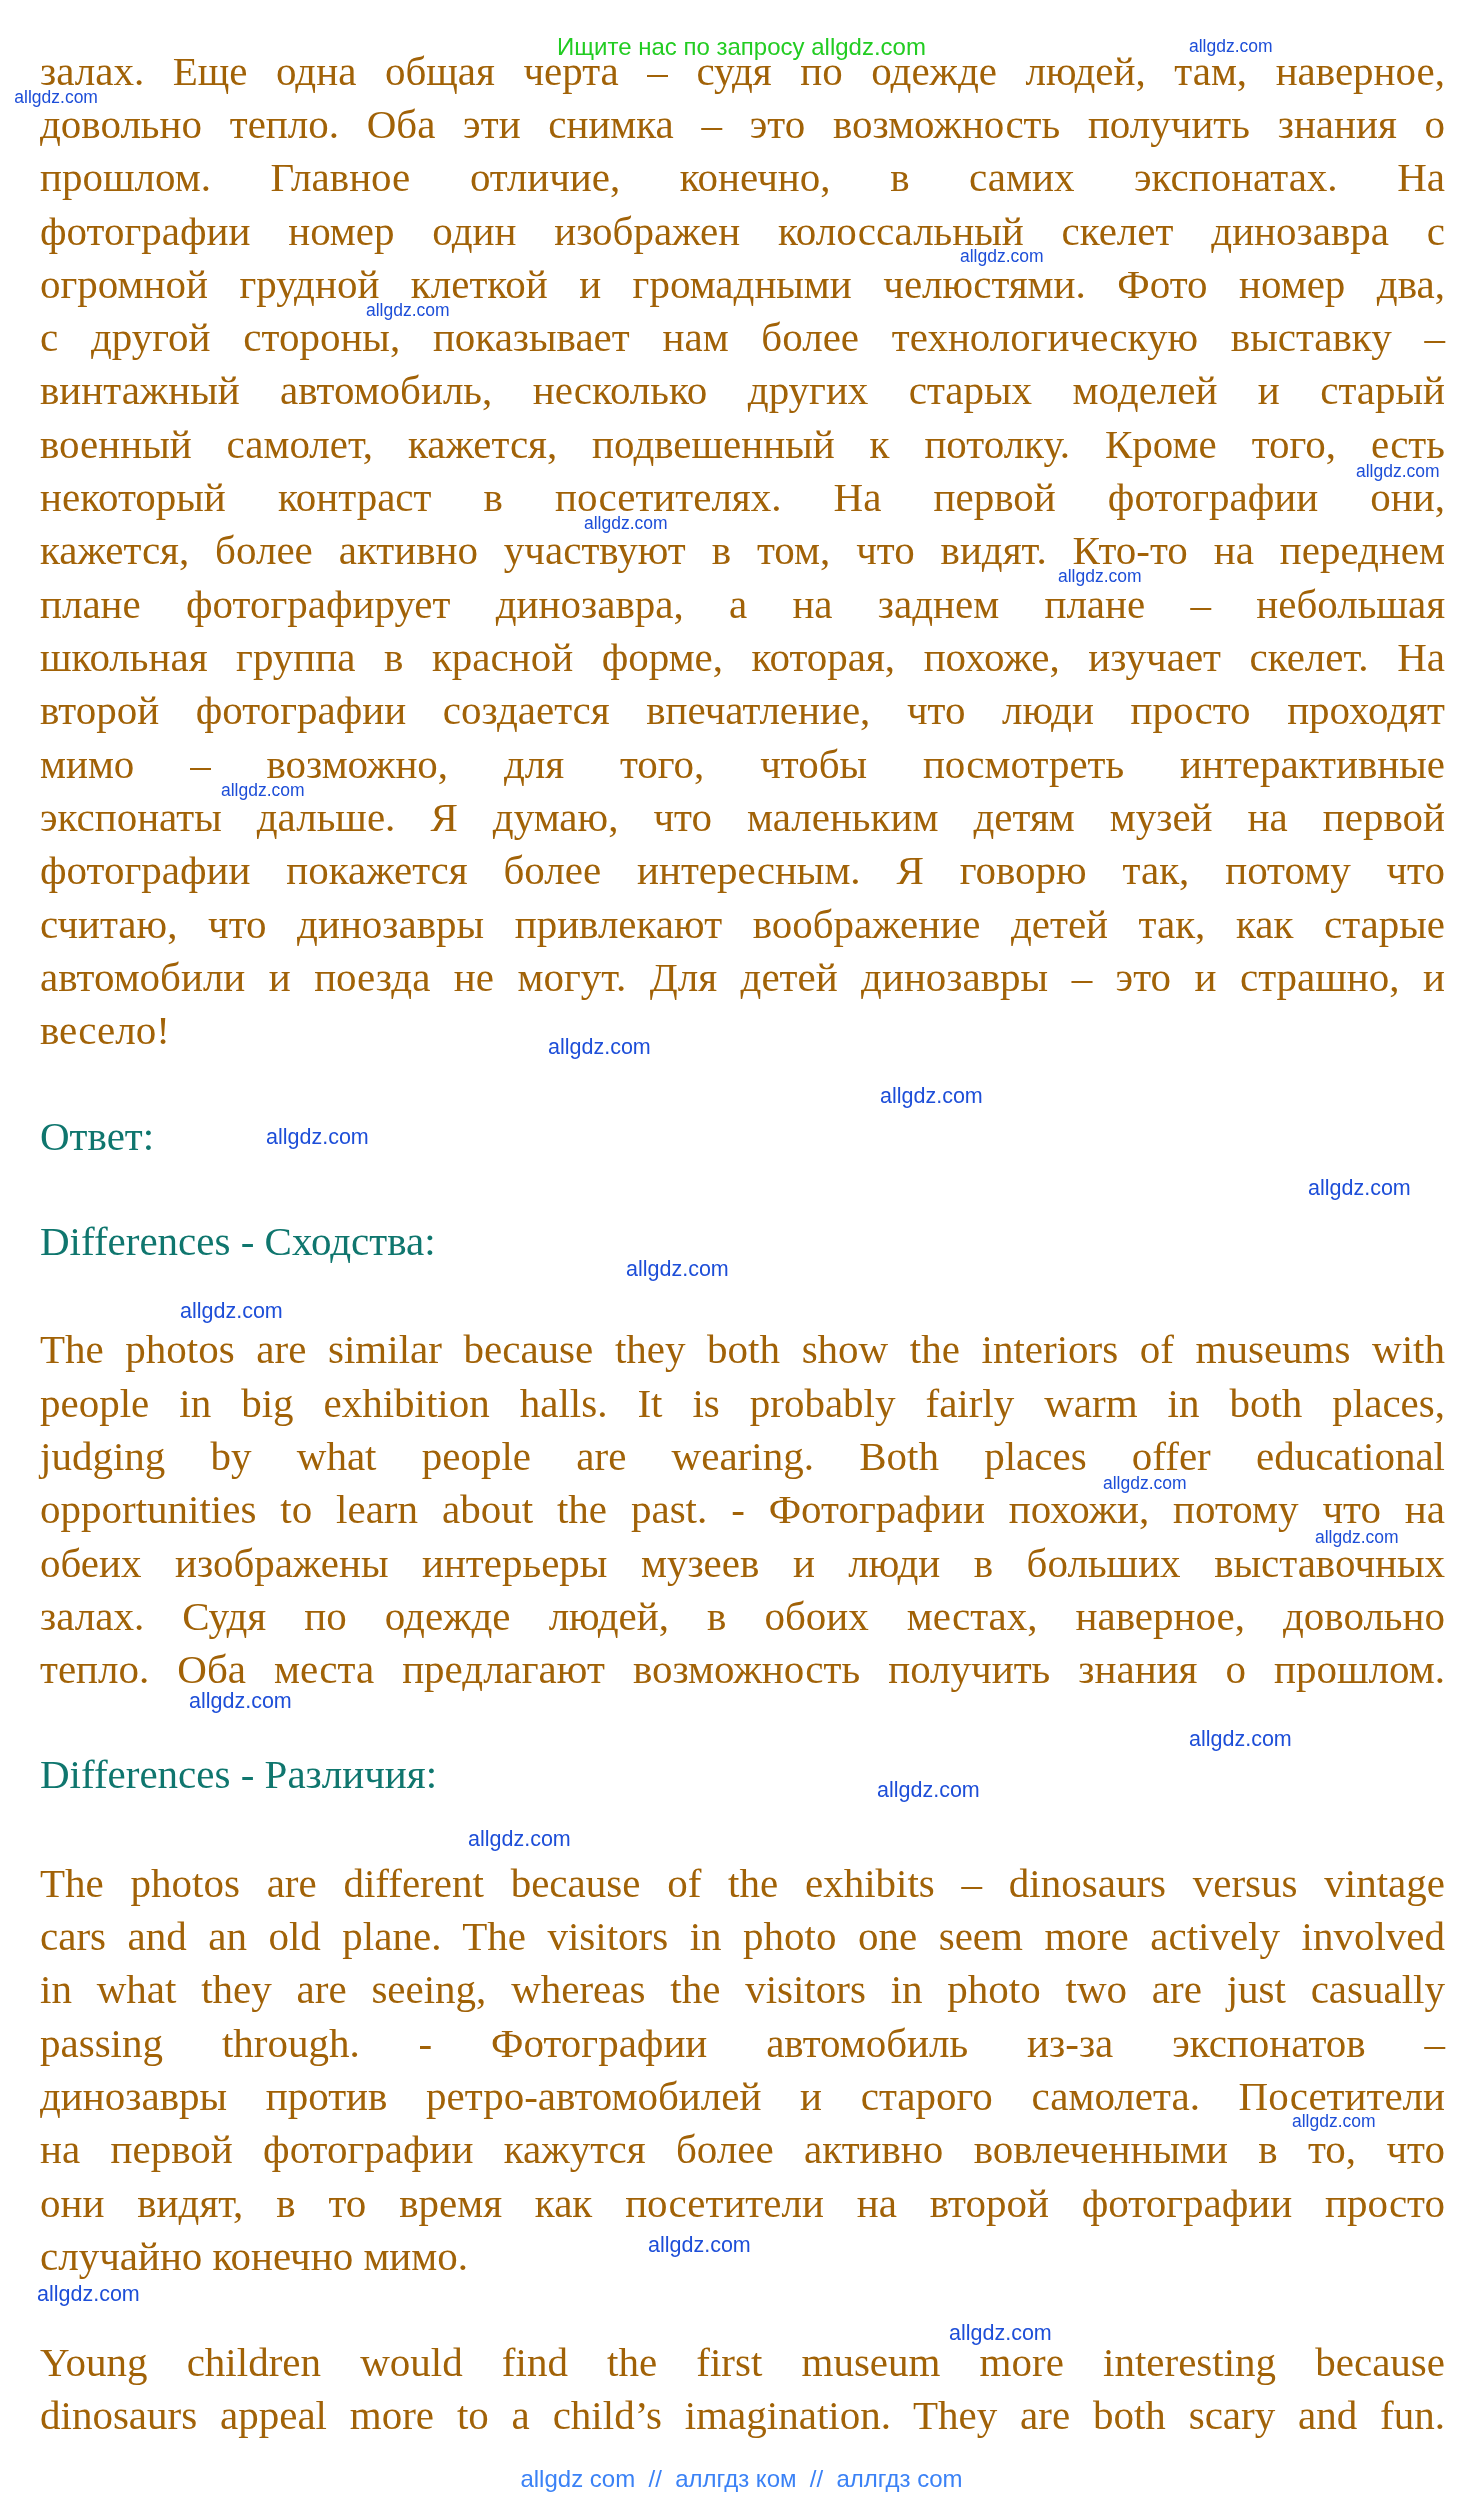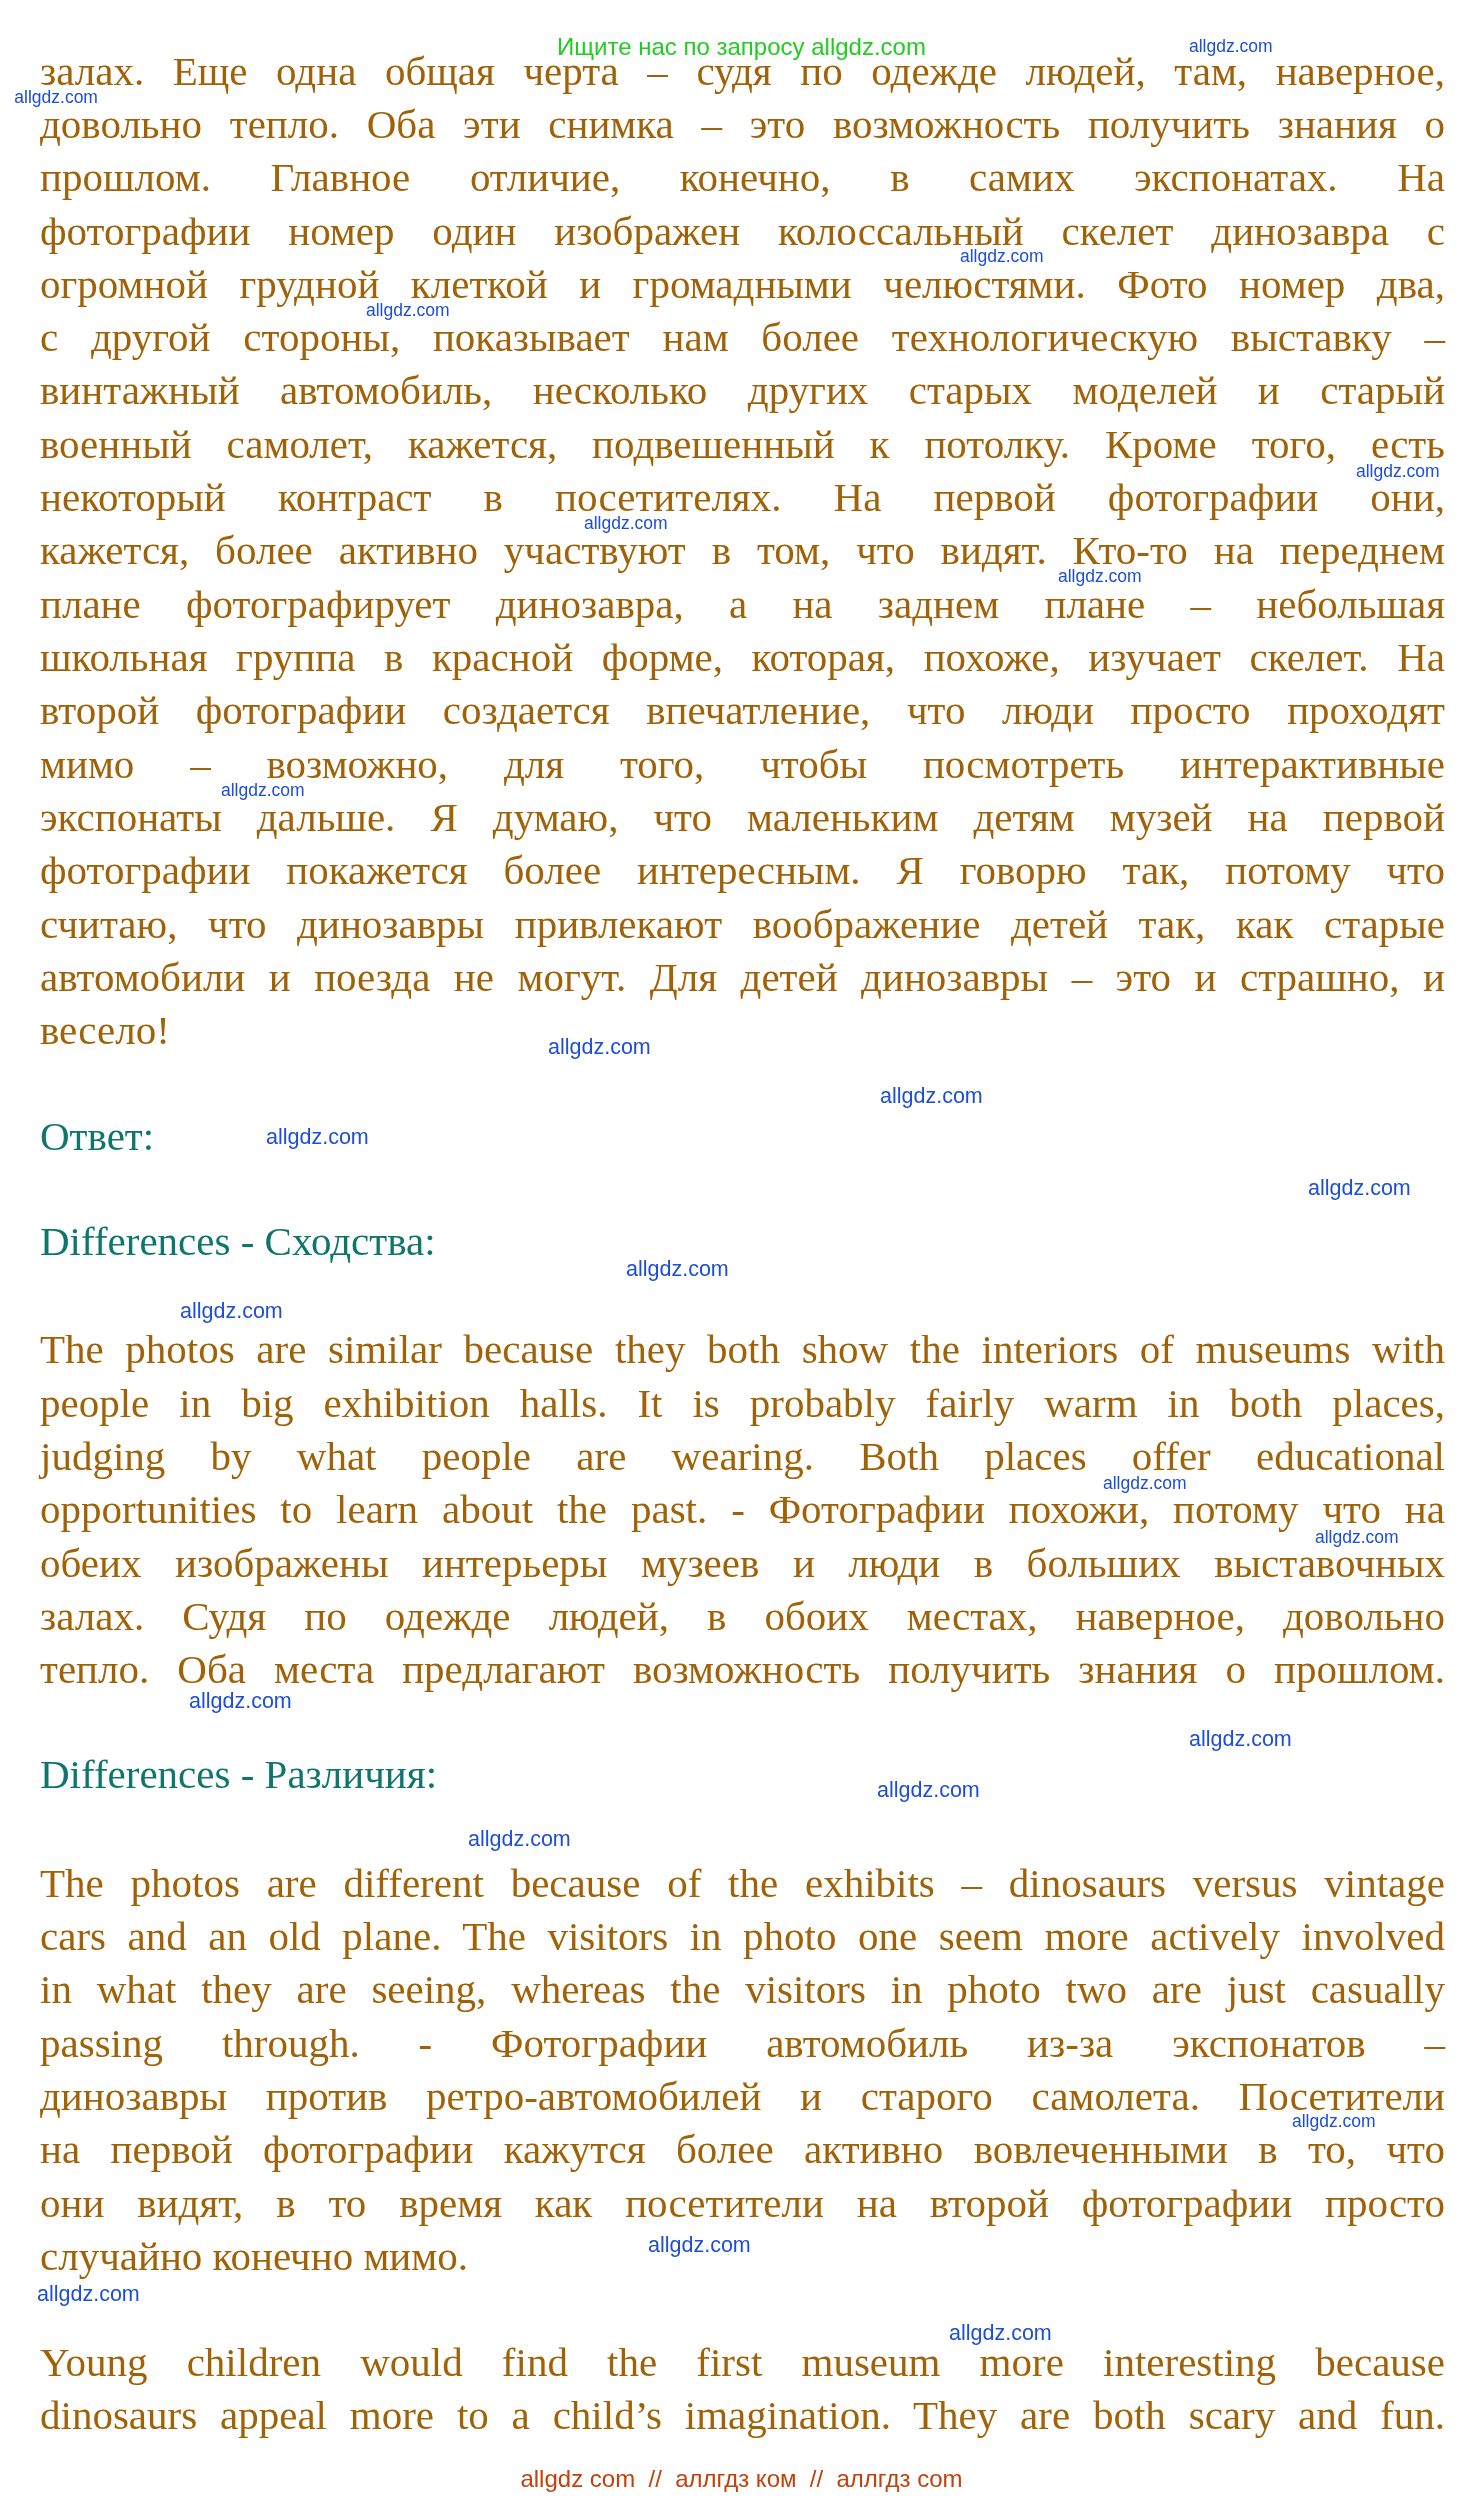--- a/index.html
+++ b/index.html
@@ -20,21 +20,21 @@
     font-size: 41px; line-height: 53px; color: #0f766e; white-space: nowrap;
   }
   .wm {
     position: absolute; font-family: "Liberation Sans", sans-serif;
     font-size: 21.5px; line-height: 24px; color: #1d4ed8; white-space: nowrap;
   }
   .wm.small { font-size: 17.5px; line-height: 19px; }
   .footer {
     position: absolute; left: 0; top: 2461px; width: 1483px; height: 35px;
     text-align: center; font-family: "Liberation Sans", sans-serif;
-    font-size: 24px; line-height: 35px; color: #c2410c; white-space: pre;
+    font-size: 24px; line-height: 35px; color: #3b82f6; white-space: pre;
   }
 </style>
 </head>
 <body>
 
 <div class="header">Ищите нас по запросу allgdz.com</div>
 
 <div>
   <div class="line" style="top:45px">залах. Еще одна общая черта – судя по одежде людей, там, наверное,</div>
   <div class="line" style="top:98px">довольно тепло. Оба эти снимка – это возможность получить знания о</div>

